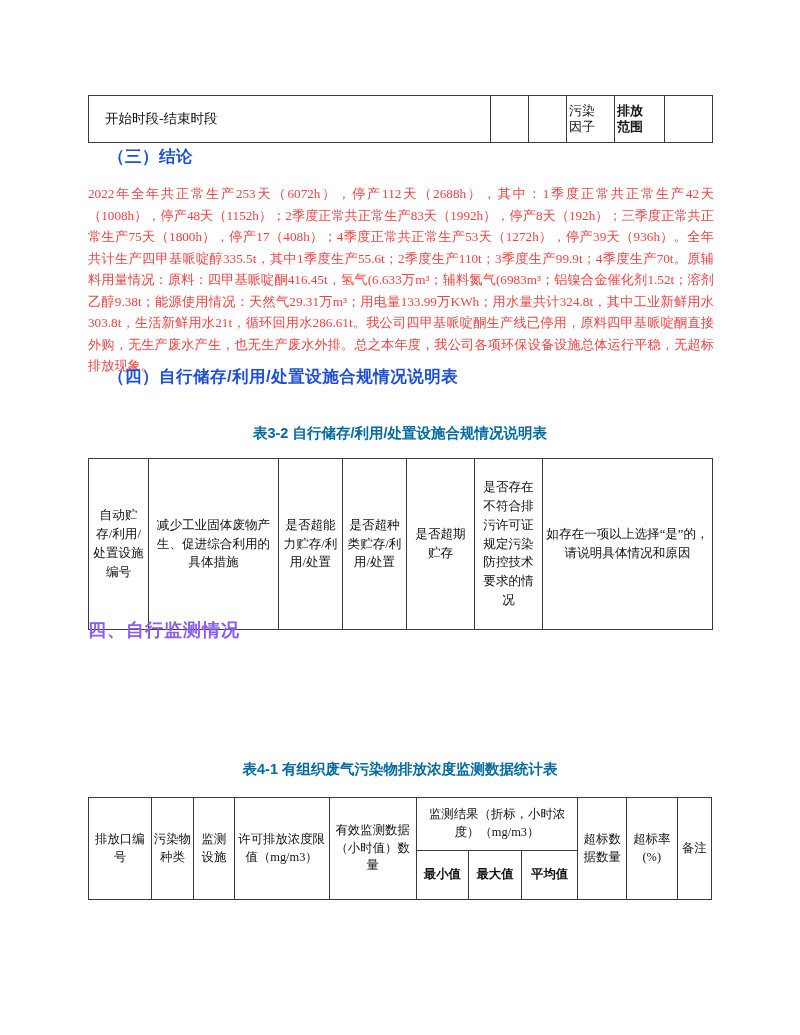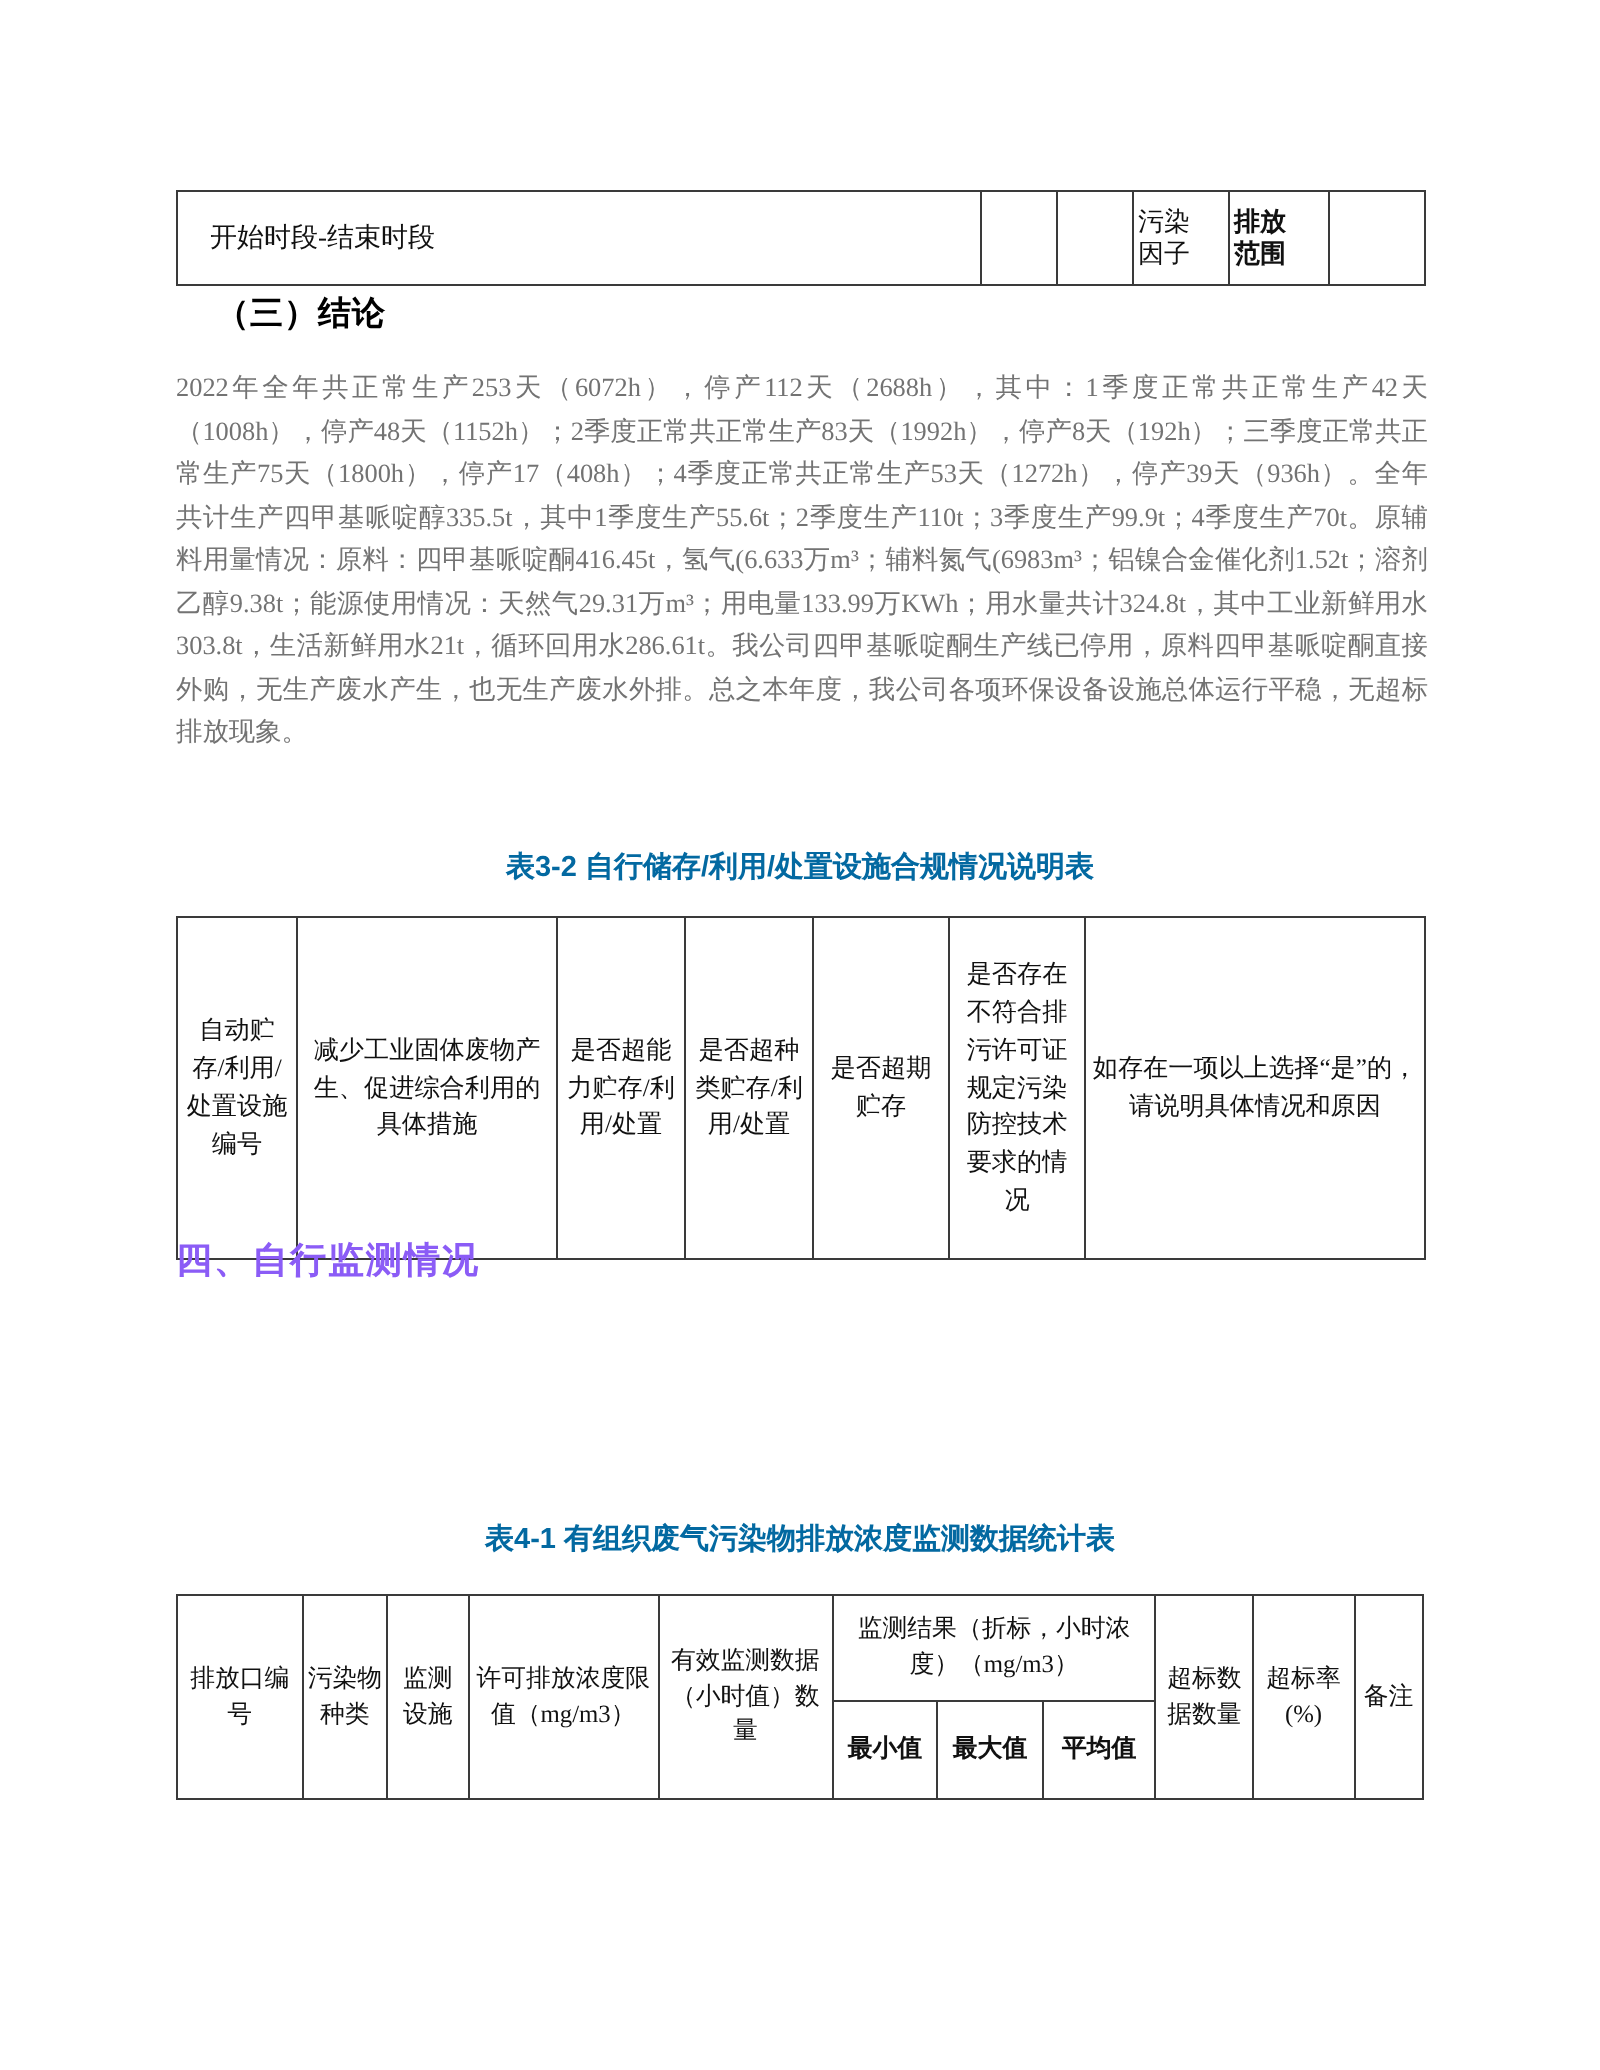--- a/index.html
+++ b/index.html
@@ -63,21 +63,21 @@
     padding: 2px;
   }
 
   
   .h-sub {
     position: absolute;
     font-size: 16.5px;
     font-weight: bold;
     font-family: "Liberation Sans", "DejaVu Sans", sans-serif;
     letter-spacing: 0.5px;
-    color: #000000;
+    color: #1d4ed8;
     white-space: nowrap;
   }
   .h-major {
     position: absolute;
     font-size: 18px;
     font-weight: bold;
     font-family: "Liberation Sans", "DejaVu Sans", sans-serif;
     letter-spacing: 1px;
     color: #8b5cf6;
     white-space: nowrap;
@@ -85,21 +85,21 @@
 
   
   .para {
     position: absolute;
     left: 88px;
     width: 626px;
     font-size: 13.2px;
     line-height: 21.5px;
     text-align: justify;
     text-justify: inter-ideograph;
-    color: #737373;
+    color: #ef4444;
     font-family: "Liberation Serif", "DejaVu Serif", serif;
   }
 
   
   .tbl-caption {
     position: absolute;
     left: 88px;
     width: 624px;
     text-align: center;
     font-size: 14.5px;
@@ -165,20 +165,21 @@
           <td class="ctr"></td>
         </tr>
       </tbody>
     </table>
   </div>
 
   <div class="h-sub" style="left:108px; top:146px;">（三）结论</div>
 
   <div class="para" style="top:183px;">2022年全年共正常生产253天（6072h），停产112天（2688h），其中：1季度正常共正常生产42天（1008h），停产48天（1152h）；2季度正常共正常生产83天（1992h），停产8天（192h）；三季度正常共正常生产75天（1800h），停产17（408h）；4季度正常共正常生产53天（1272h），停产39天（936h）。全年共计生产四甲基哌啶醇335.5t，其中1季度生产55.6t；2季度生产110t；3季度生产99.9t；4季度生产70t。原辅料用量情况：原料：四甲基哌啶酮416.45t，氢气(6.633万m³；辅料氮气(6983m³；铝镍合金催化剂1.52t；溶剂乙醇9.38t；能源使用情况：天然气29.31万m³；用电量133.99万KWh；用水量共计324.8t，其中工业新鲜用水303.8t，生活新鲜用水21t，循环回用水286.61t。我公司四甲基哌啶酮生产线已停用，原料四甲基哌啶酮直接外购，无生产废水产生，也无生产废水外排。总之本年度，我公司各项环保设备设施总体运行平稳，无超标排放现象。</div>
 
+  <div class="h-sub" style="left:108px; top:366px;">（四）自行储存/利用/处置设施合规情况说明表</div>
 
   <div class="tbl-caption" style="top:424px;">表3-2 自行储存/利用/处置设施合规情况说明表</div>
 
   <div class="table32-wrap">
     <table class="doc-table table32">
       <colgroup>
         <col style="width:60px">
         <col style="width:130px">
         <col style="width:64px">
         <col style="width:64px">

